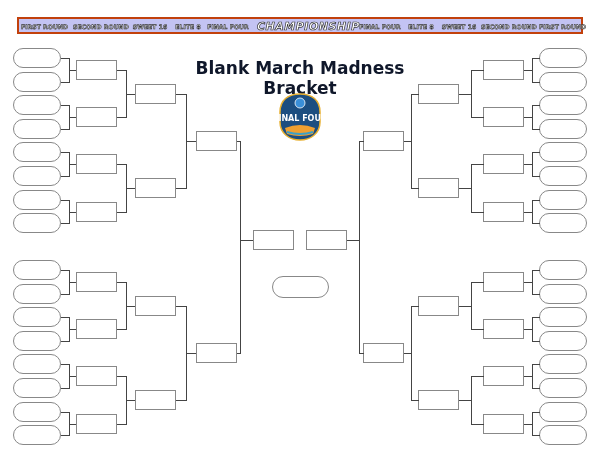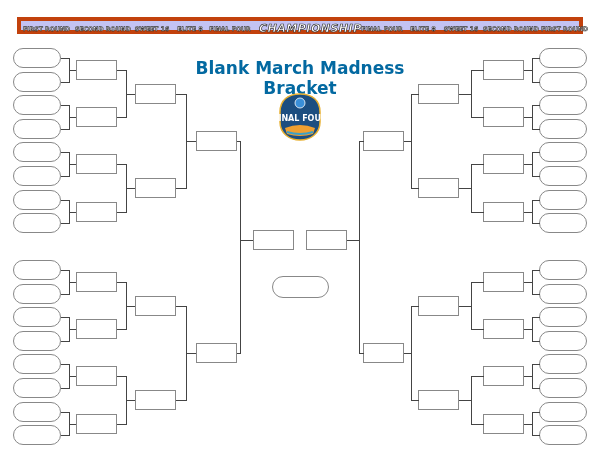--- a/index.html
+++ b/index.html
@@ -1,21 +1,21 @@
 <!DOCTYPE html>
 <html><head>
 <meta charset="utf-8">
 <style>
   html,body{margin:0;padding:0;background:#fff;}
   body{width:600px;height:464px;position:relative;overflow:hidden;font-family:"DejaVu Sans",sans-serif;}
-  .band{position:absolute;left:17px;top:17px;width:566px;height:17px;background:#c3c3f3;border:4px solid #c2410c;box-sizing:border-box;}
+  .band{position:absolute;left:17px;top:17px;width:566px;height:17px;background:#c3c3f3;border:2px solid #c2410c;box-sizing:border-box;}
   .rl{position:absolute;top:0;height:15px;line-height:15px;font-size:6px;font-weight:bold;color:#fff;
       -webkit-text-stroke:0.6px #333;letter-spacing:0.1px;white-space:nowrap;text-align:center;}
   .rl.champ{font-size:11px;-webkit-text-stroke:0.7px #333;font-style:italic;letter-spacing:0.5px;}
-  .title{position:absolute;left:160px;top:58px;width:280px;text-align:center;font-size:17px;font-weight:bold;color:#0369a1;font-family:"DejaVu Sans",sans-serif;}
+  .title{position:absolute;left:160px;top:58px;width:280px;text-align:center;font-size:17px;font-weight:bold;color:#0f172a;font-family:"DejaVu Sans",sans-serif;}
   .oval{position:absolute;width:48px;height:20px;border:1px solid #888;border-radius:10px;box-sizing:border-box;background:#fff;}
   .box{position:absolute;width:41px;height:20px;border:1px solid #888;box-sizing:border-box;background:#fff;}
   .ln{position:absolute;background:#444;}
   .logo{position:absolute;left:277px;top:92px;width:46px;height:50px;}
   .champ-oval{position:absolute;left:272px;top:276px;width:57px;height:22px;border:1px solid #888;border-radius:11px;box-sizing:border-box;}
 </style>
 </head>
 <body>
 
 <div class="band">

